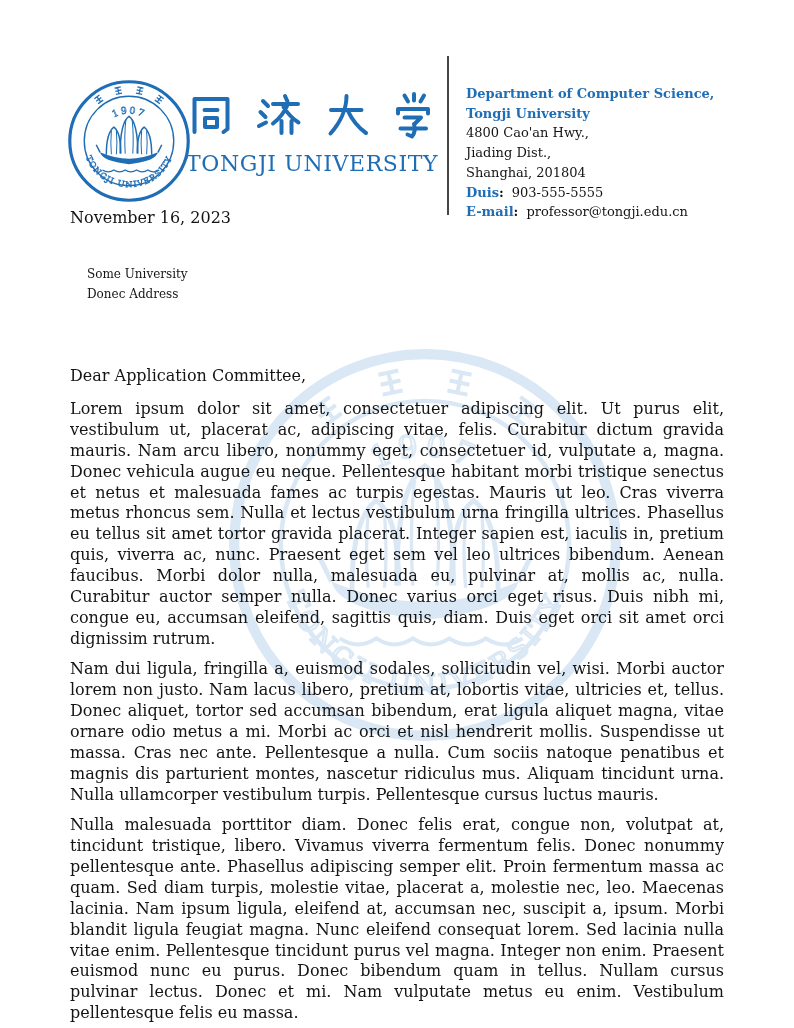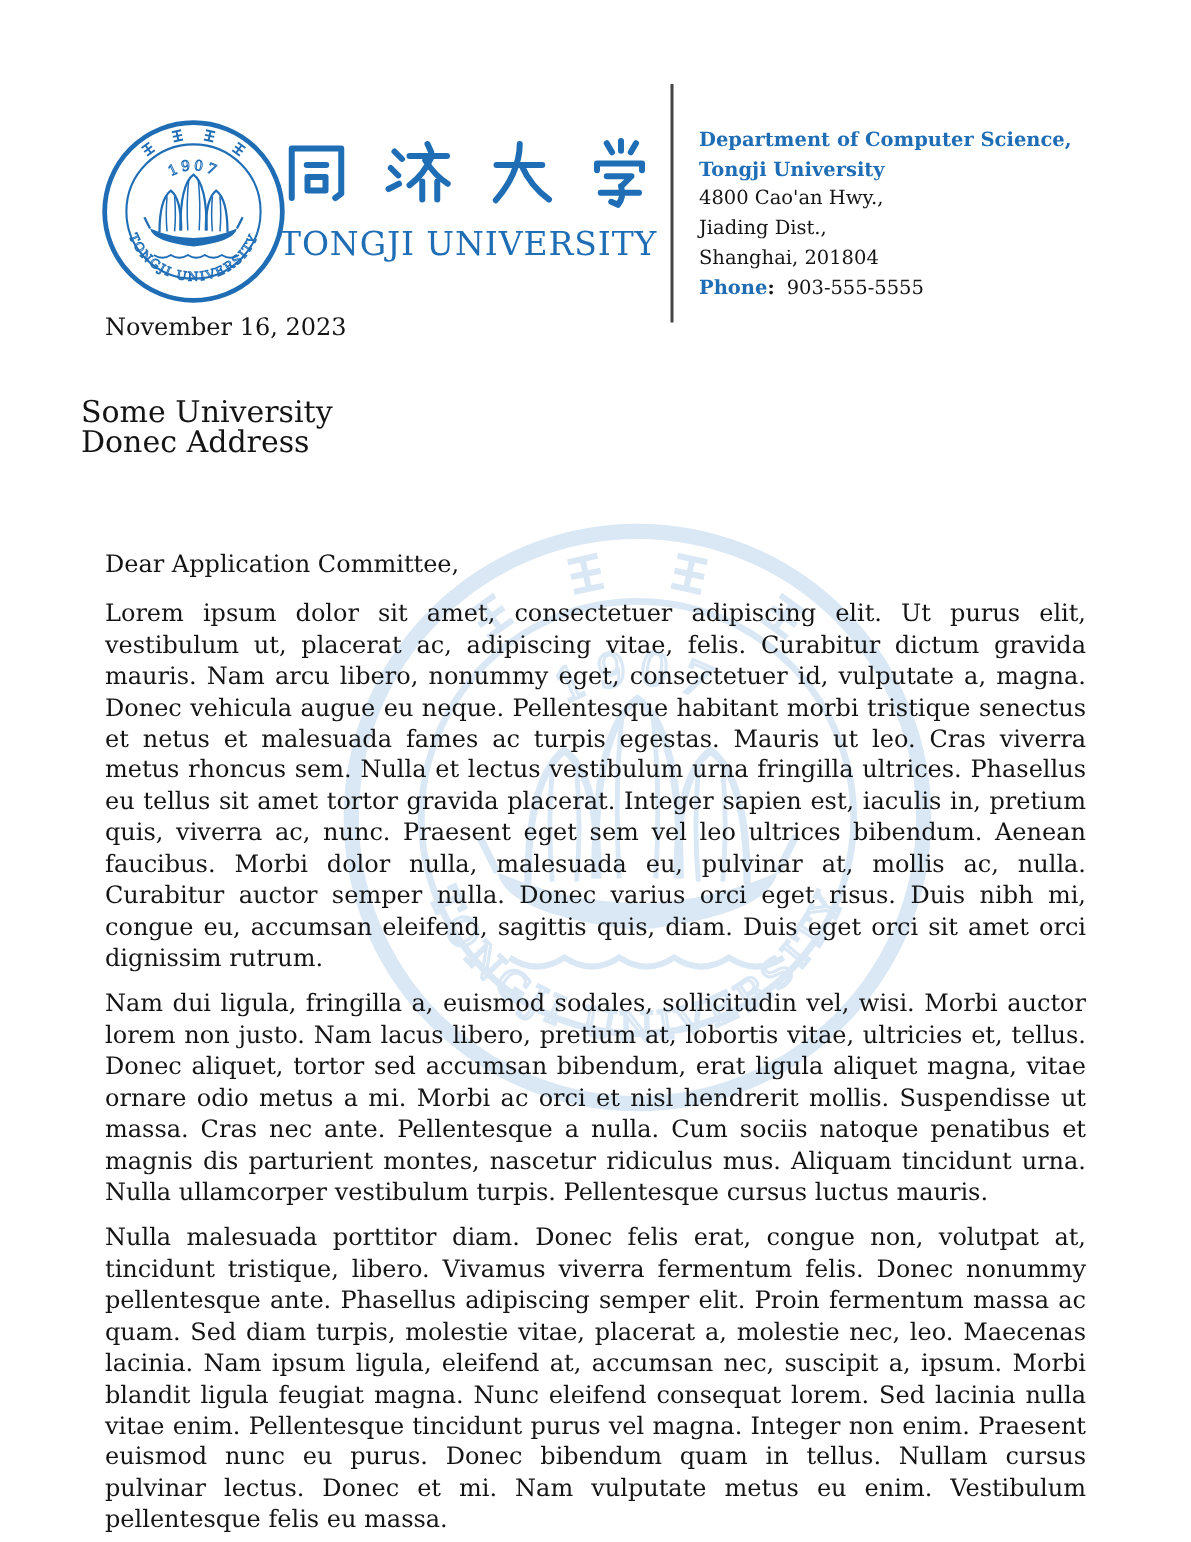--- a/index.html
+++ b/index.html
@@ -28,21 +28,21 @@
     color:#1f6db5;font-family:"DejaVu Serif",serif;
   }
   .divider{left:447px;top:56px;width:2px;height:159px;background:#454545;z-index:1;}
   .contact{left:466px;top:64px;width:280px;font-size:13px;line-height:19.7px;z-index:1;margin-top:20px;}
   .c-line{white-space:nowrap;}
   .blue-bold{color:#1f6db5;font-weight:bold;}
   .lbl{color:#1f6db5;font-weight:bold;}
   .colon{color:#141414;font-weight:bold;margin-right:8px;}
   
   .date{left:70px;top:208px;font-size:16px;z-index:1;}
-  .recipient{left:54px;top:265px;font-size:20px;line-height:19.7px;z-index:1;}
+  .recipient{left:87px;top:265px;font-size:12px;line-height:19.7px;z-index:1;}
   .body-text{
     left:70px;top:350px;width:654px;
     font-size:16px;line-height:20.9px;
     text-align:justify;z-index:1;
   }
   .salutation{margin:16px 0 12px 0;text-align:left;}
   .para{margin:0 0 9.5px 0;}
   .defs-holder{width:0;height:0;left:0;top:0;}
   svg{display:block;}
 </style>
@@ -113,21 +113,24 @@
 
   <div class="divider"></div>
 
   <div class="contact">
     <div class="c-line blue-bold">Department of Computer Science,</div>
     <div class="c-line blue-bold">Tongji University</div>
     <div class="c-line">4800 Cao'an Hwy.,</div>
     <div class="c-line">Jiading Dist.,</div>
     <div class="c-line">Shanghai, 201804</div>
     <div class="c-line">
-      <span class="lbl">Phone</span><span class="colon">:</span><span>903-555-5555</span>
+      <span class="lbl">Duis</span><span class="colon">:</span><span>903-555-5555</span>
+    </div>
+    <div class="c-line">
+      <span class="lbl">E-mail</span><span class="colon">:</span><span>professor@tongji.edu.cn</span>
     </div>
   </div>
 
   <div class="date">November 16, 2023</div>
 
   <div class="recipient">
     <div>Some University</div>
     <div>Donec Address</div>
   </div>
 

